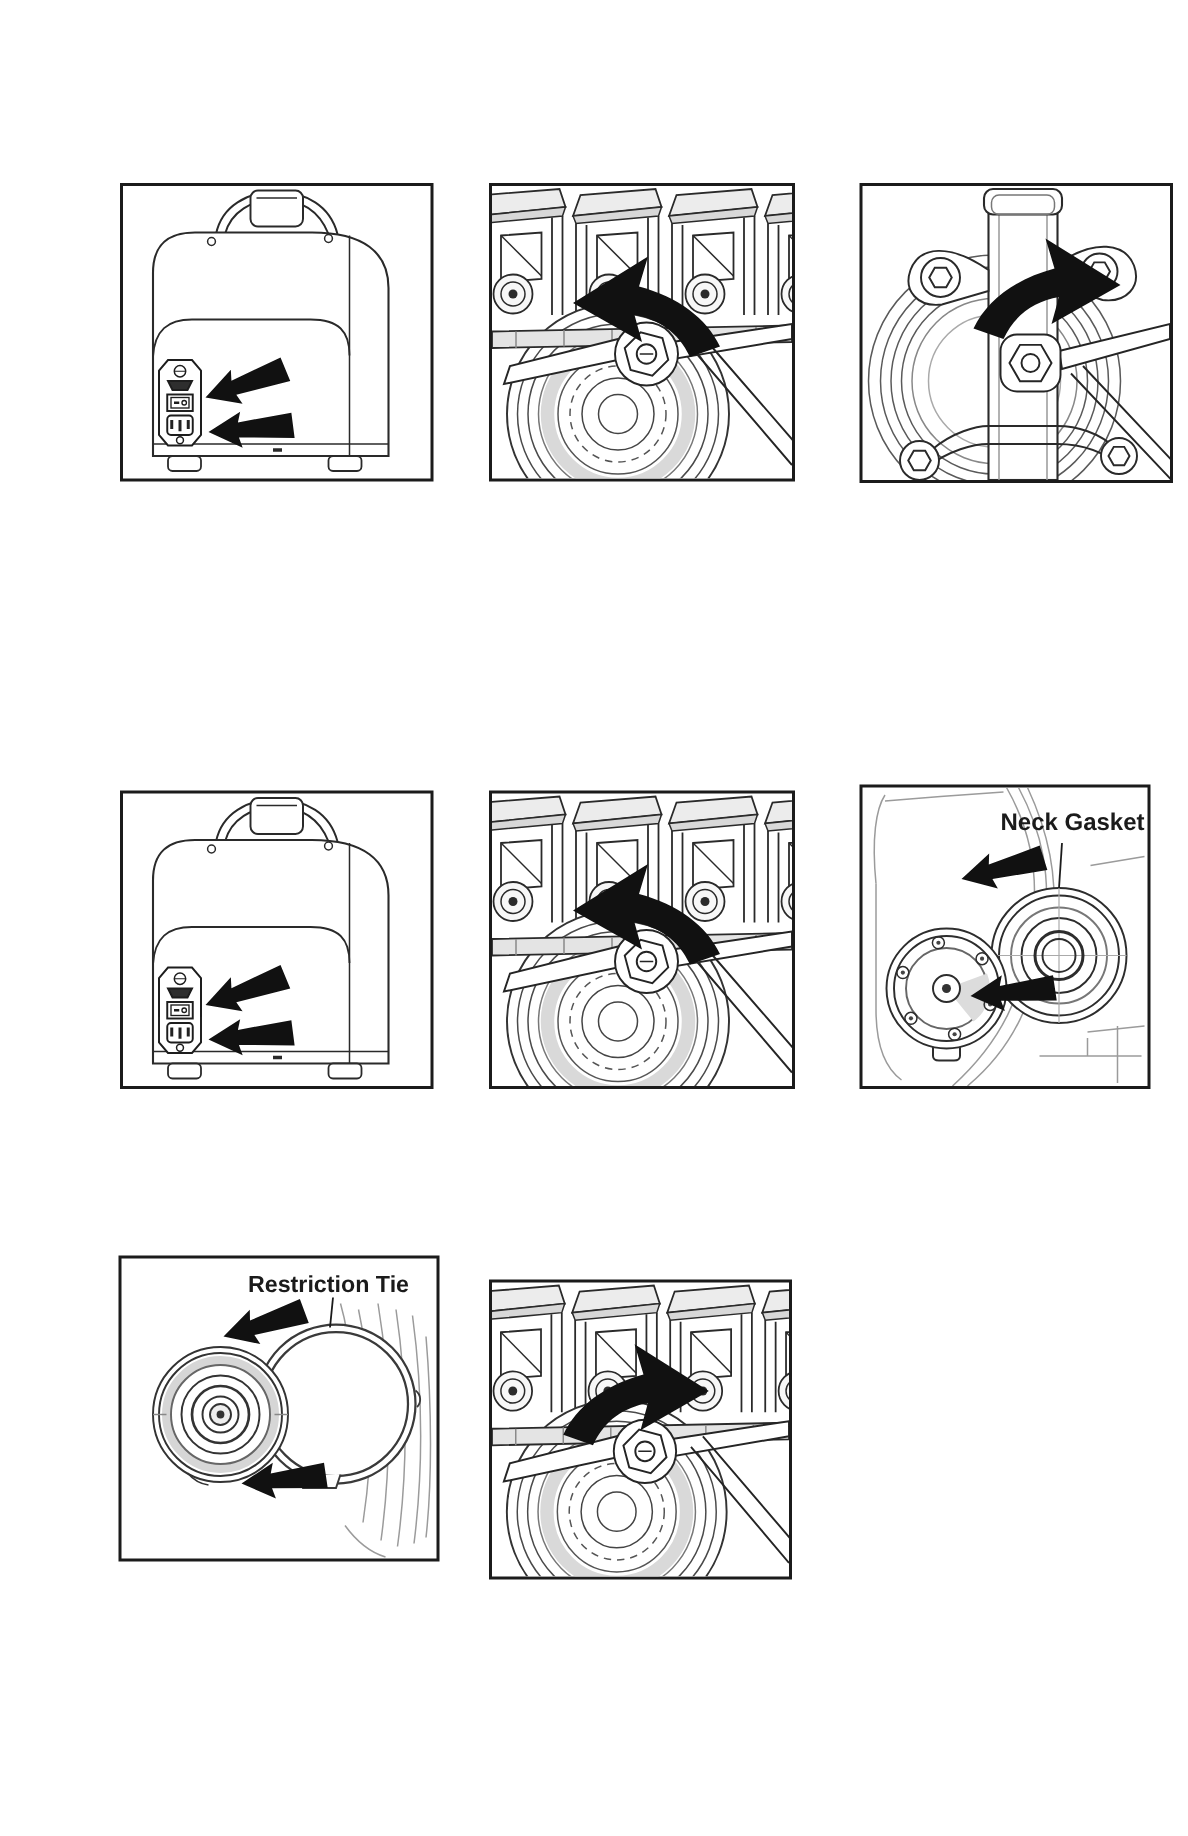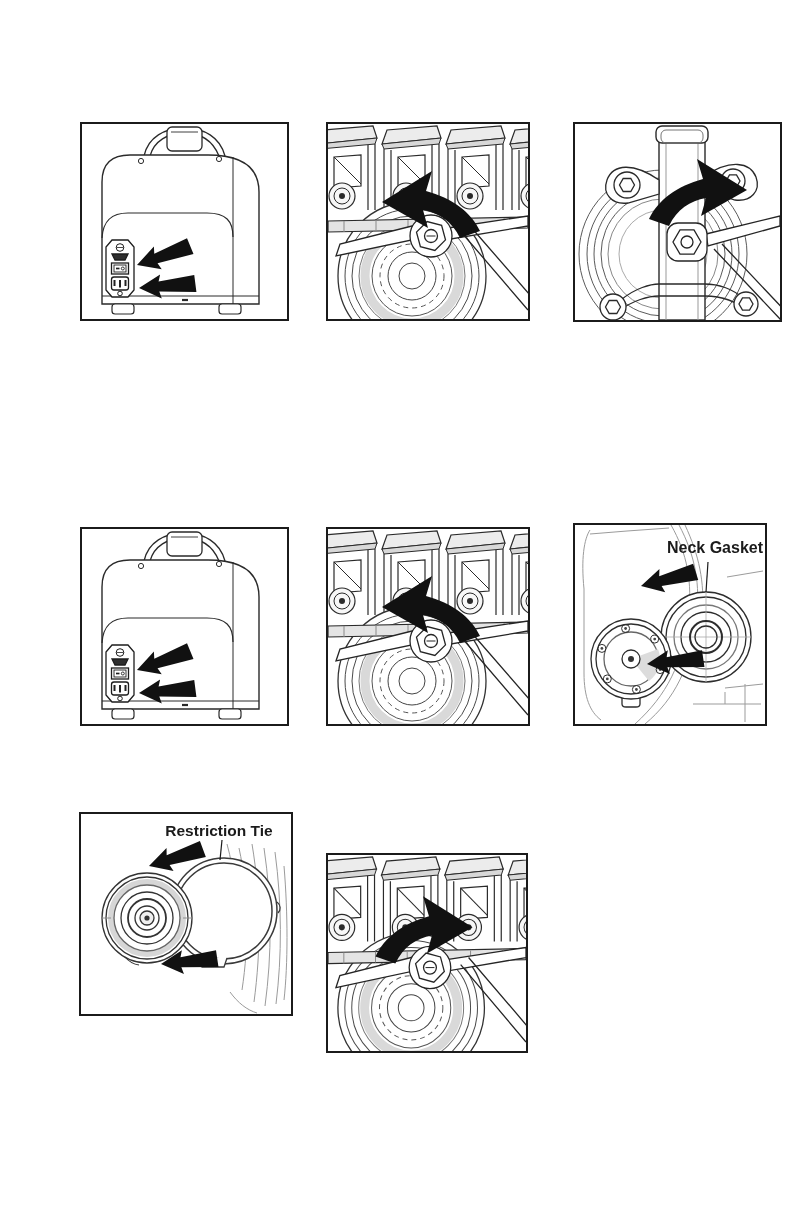--- a/index.html
+++ b/index.html
@@ -268,21 +268,21 @@
     </svg>
   </div>
 
   <div class="panel" style="left:549px;top:523px;width:194px;height:203px;">
     <svg viewBox="0 0 190 199" preserveAspectRatio="none">
       <use href="#art-neck-gasket"></use>
       <text class="lbl lbl-lg" x="140" y="28" text-anchor="middle">Neck Gasket</text>
     </svg>
   </div>
 
-  <div class="panel" style="left:55px;top:812px;width:214px;height:204px;">
+  <div class="panel" style="left:55px;top:837px;width:214px;height:204px;">
     <svg viewBox="0 0 210 200" preserveAspectRatio="none">
       <use href="#art-tie"></use>
       <text class="lbl lbl-md" x="138" y="22" text-anchor="middle">Restriction Tie</text>
     </svg>
   </div>
 
   <div class="panel" style="left:302px;top:853px;width:202px;height:200px;">
     <svg viewBox="0 0 200 195" preserveAspectRatio="none">
       <use href="#art-wrench"></use>
       <g transform="translate(200,-6) scale(-1,1)">

